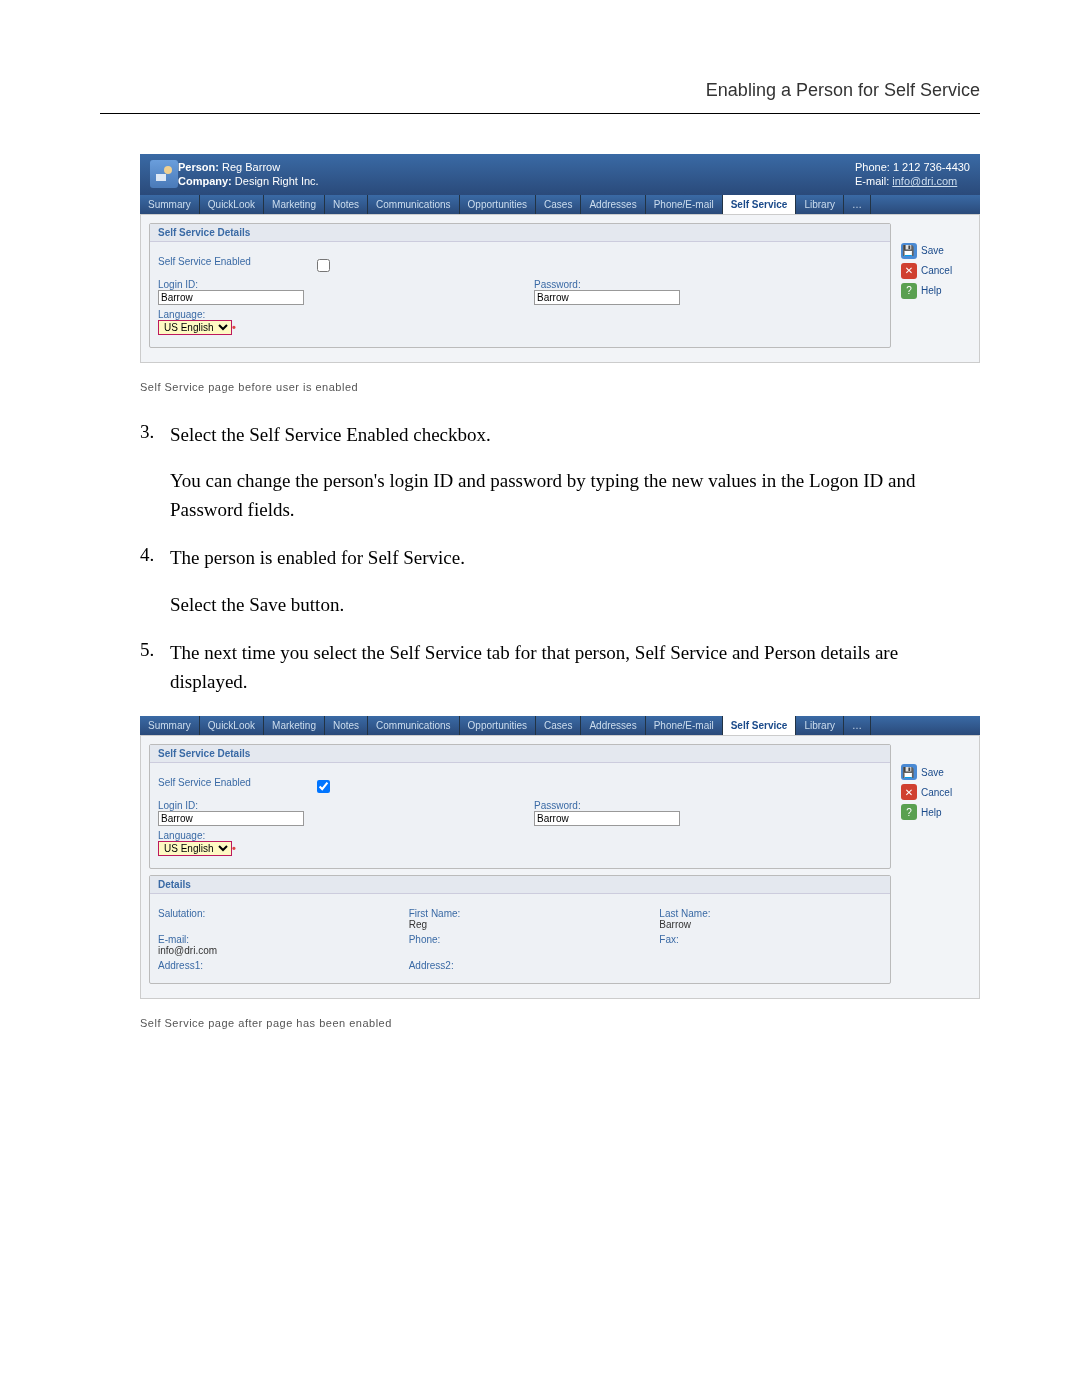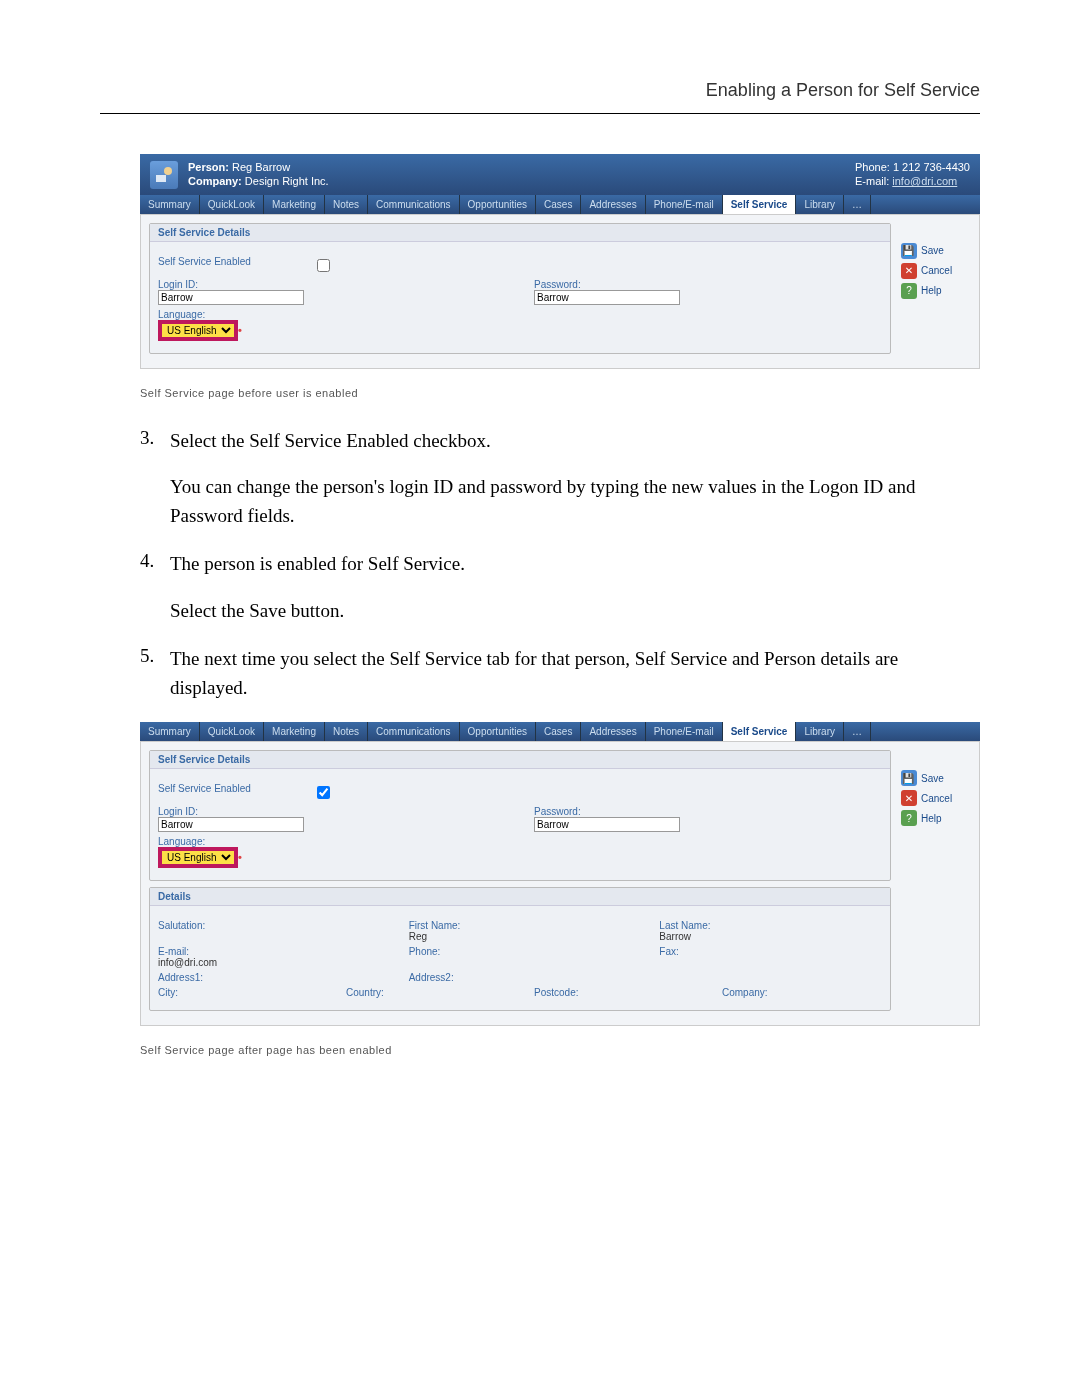--- a/index.html
+++ b/index.html
@@ -1,38 +1,38 @@
 <!DOCTYPE html>
 <html><head>
 <meta charset="utf-8">
 <style>
 body{margin:0;padding:0;font-family:Georgia,'Times New Roman',serif;background:#fff;color:#000}
 .page{width:1080px;height:1397px;margin:0;padding:80px 100px 60px 100px;box-sizing:border-box;position:relative}
 .header-text{text-align:right;font-family:Arial,sans-serif;font-size:18px;color:#333;padding-bottom:12px;border-bottom:1px solid #000;margin-bottom:40px}
 .screenshot{margin:0 0 18px 40px;font-family:Tahoma,Arial,sans-serif;font-size:11px;background:#fff}
 .ss-header{background:linear-gradient(to bottom,#3a6aa5 0%,#2a4a7a 100%);color:#fff;padding:6px 10px;display:flex;align-items:center;justify-content:space-between}
-.ss-header-left{display:flex;align-items:flex-end;gap:10px}
+.ss-header-left{display:flex;align-items:flex-start;}
 .ss-icon{width:28px;height:28px;background:linear-gradient(#6a9edc,#4a7ab8);border-radius:3px;display:flex;align-items:center;justify-content:center}
 .ss-header-text{line-height:1.3}
 .ss-header-text .b{font-weight:bold}
 .ss-header-right{line-height:1.3}
 .ss-header-right a{color:#cde;text-decoration:underline}
 .ss-tabs{background:linear-gradient(to bottom,#3a6aa5,#2a4a7a);display:flex;font-size:10px}
 .ss-tab{padding:4px 8px;color:#cde;border-right:1px solid #234;cursor:pointer}
 .ss-tab.active{background:#fff;color:#1a4a8a;font-weight:bold}
 .ss-body{background:#f2f4f7;padding:8px;display:flex;gap:10px;border:1px solid #ccc}
 .ss-main{flex:1}
 .ss-panel{border:1px solid #bbb;background:#eef1f5;border-radius:2px;padding:8px;margin-bottom:6px}
 .ss-panel-title{color:#3a6aa5;font-weight:bold;font-size:10px;margin:-8px -8px 14px -8px;padding:3px 8px;background:#e4e8ef;border-bottom:1px solid #ccd}
 .ss-row{display:flex;gap:28px;margin-bottom:4px}
 .ss-field{flex:1}
 .ss-label{color:#3a6aa5;font-size:10px}
 .ss-val{color:#333;font-size:10px}
 .ss-input{width:140px;border:1px solid #999;background:#fff;font-size:10px;padding:1px 2px}
-.ss-select{border:4px solid #be185d;background:#fde047;font-size:10px;padding:0 1px}
+.ss-select{border:1px solid #be185d;background:#fef9c3;font-size:10px;padding:0 1px}
 .ss-dot{color:#d44;font-weight:bold}
 .ss-chk{vertical-align:middle}
 .ss-side{width:70px;display:flex;flex-direction:column;gap:4px;padding-top:20px}
 .ss-btn{display:flex;align-items:center;gap:4px;font-size:10px;color:#1a4a8a;cursor:pointer}
 .ss-btn-icon{width:16px;height:16px;border-radius:3px;display:flex;align-items:center;justify-content:center;font-size:10px;color:#fff}
 .ic-save{background:#4a8ad4}
 .ic-cancel{background:#d04030}
 .ic-help{background:#5aa050}
 .caption{font-family:Arial,sans-serif;font-size:11px;color:#555;margin:8px 0 28px 40px;letter-spacing:0.5px}
 .step-list{list-style:none;padding:0;margin:0 0 20px 40px}
@@ -196,34 +196,20 @@
     </div>
     <div class="ss-row">
      <div class="ss-field">
                 <div class="ss-label">Address1:</div>
               </div>
      <div class="ss-field">
                 <div class="ss-label">Address2:</div>
               </div>
      <div class="ss-field"></div>
     </div>
-    <div class="ss-row">
-     <div class="ss-field">
-                <div class="ss-label">City:</div>
-              </div>
-     <div class="ss-field">
-                <div class="ss-label">Country:</div>
-              </div>
-     <div class="ss-field">
-                <div class="ss-label">Postcode:</div>
-              </div>
-     <div class="ss-field">
-                <div class="ss-label">Company:</div>
-              </div>
-    </div>
    </div>
   </div>
   <div class="ss-side">
    <div class="ss-btn">
             <span class="ss-btn-icon ic-save">💾</span>
             <span>Save</span>
           </div>
    <div class="ss-btn">
             <span class="ss-btn-icon ic-cancel">✕</span>
             <span>Cancel</span>

